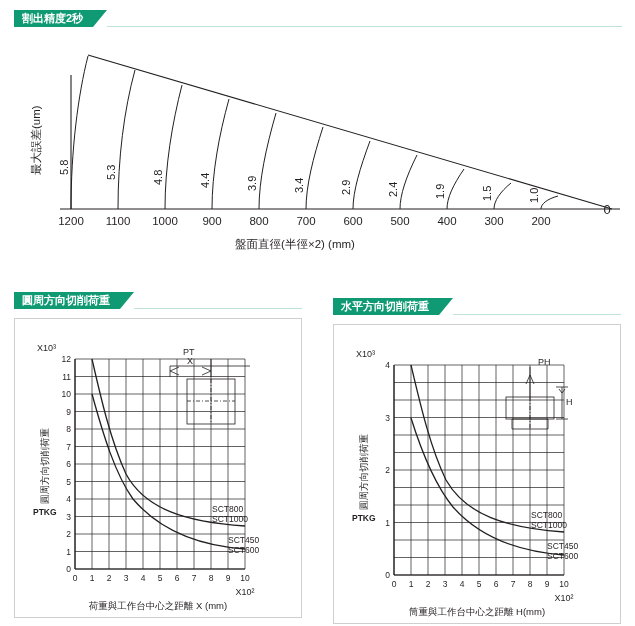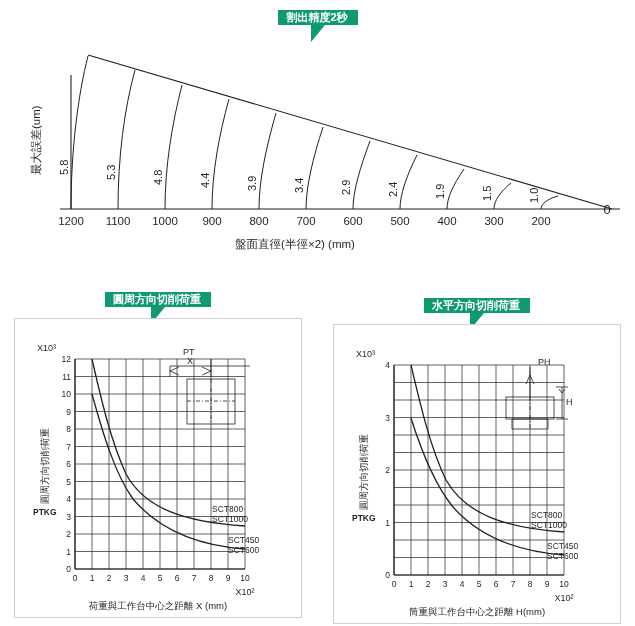--- a/index.html
+++ b/index.html
@@ -9,22 +9,21 @@
     font-family:"Liberation Sans", sans-serif;
     color:#231f20;
     position:relative;
     overflow:hidden;
   }
   
   .banner{
     position:absolute;
     height:17px;
     display:flex;
-    align-items:center;
-    flex-direction:column;
+    align-items:flex-end;
   }
   .banner .bar{
     background:#0f9a73;
     height:17px;
     display:flex;
     align-items:center;
     padding:0 10px 0 8px;
     color:#ffffff;
     font-size:11px;
     font-weight:bold;

